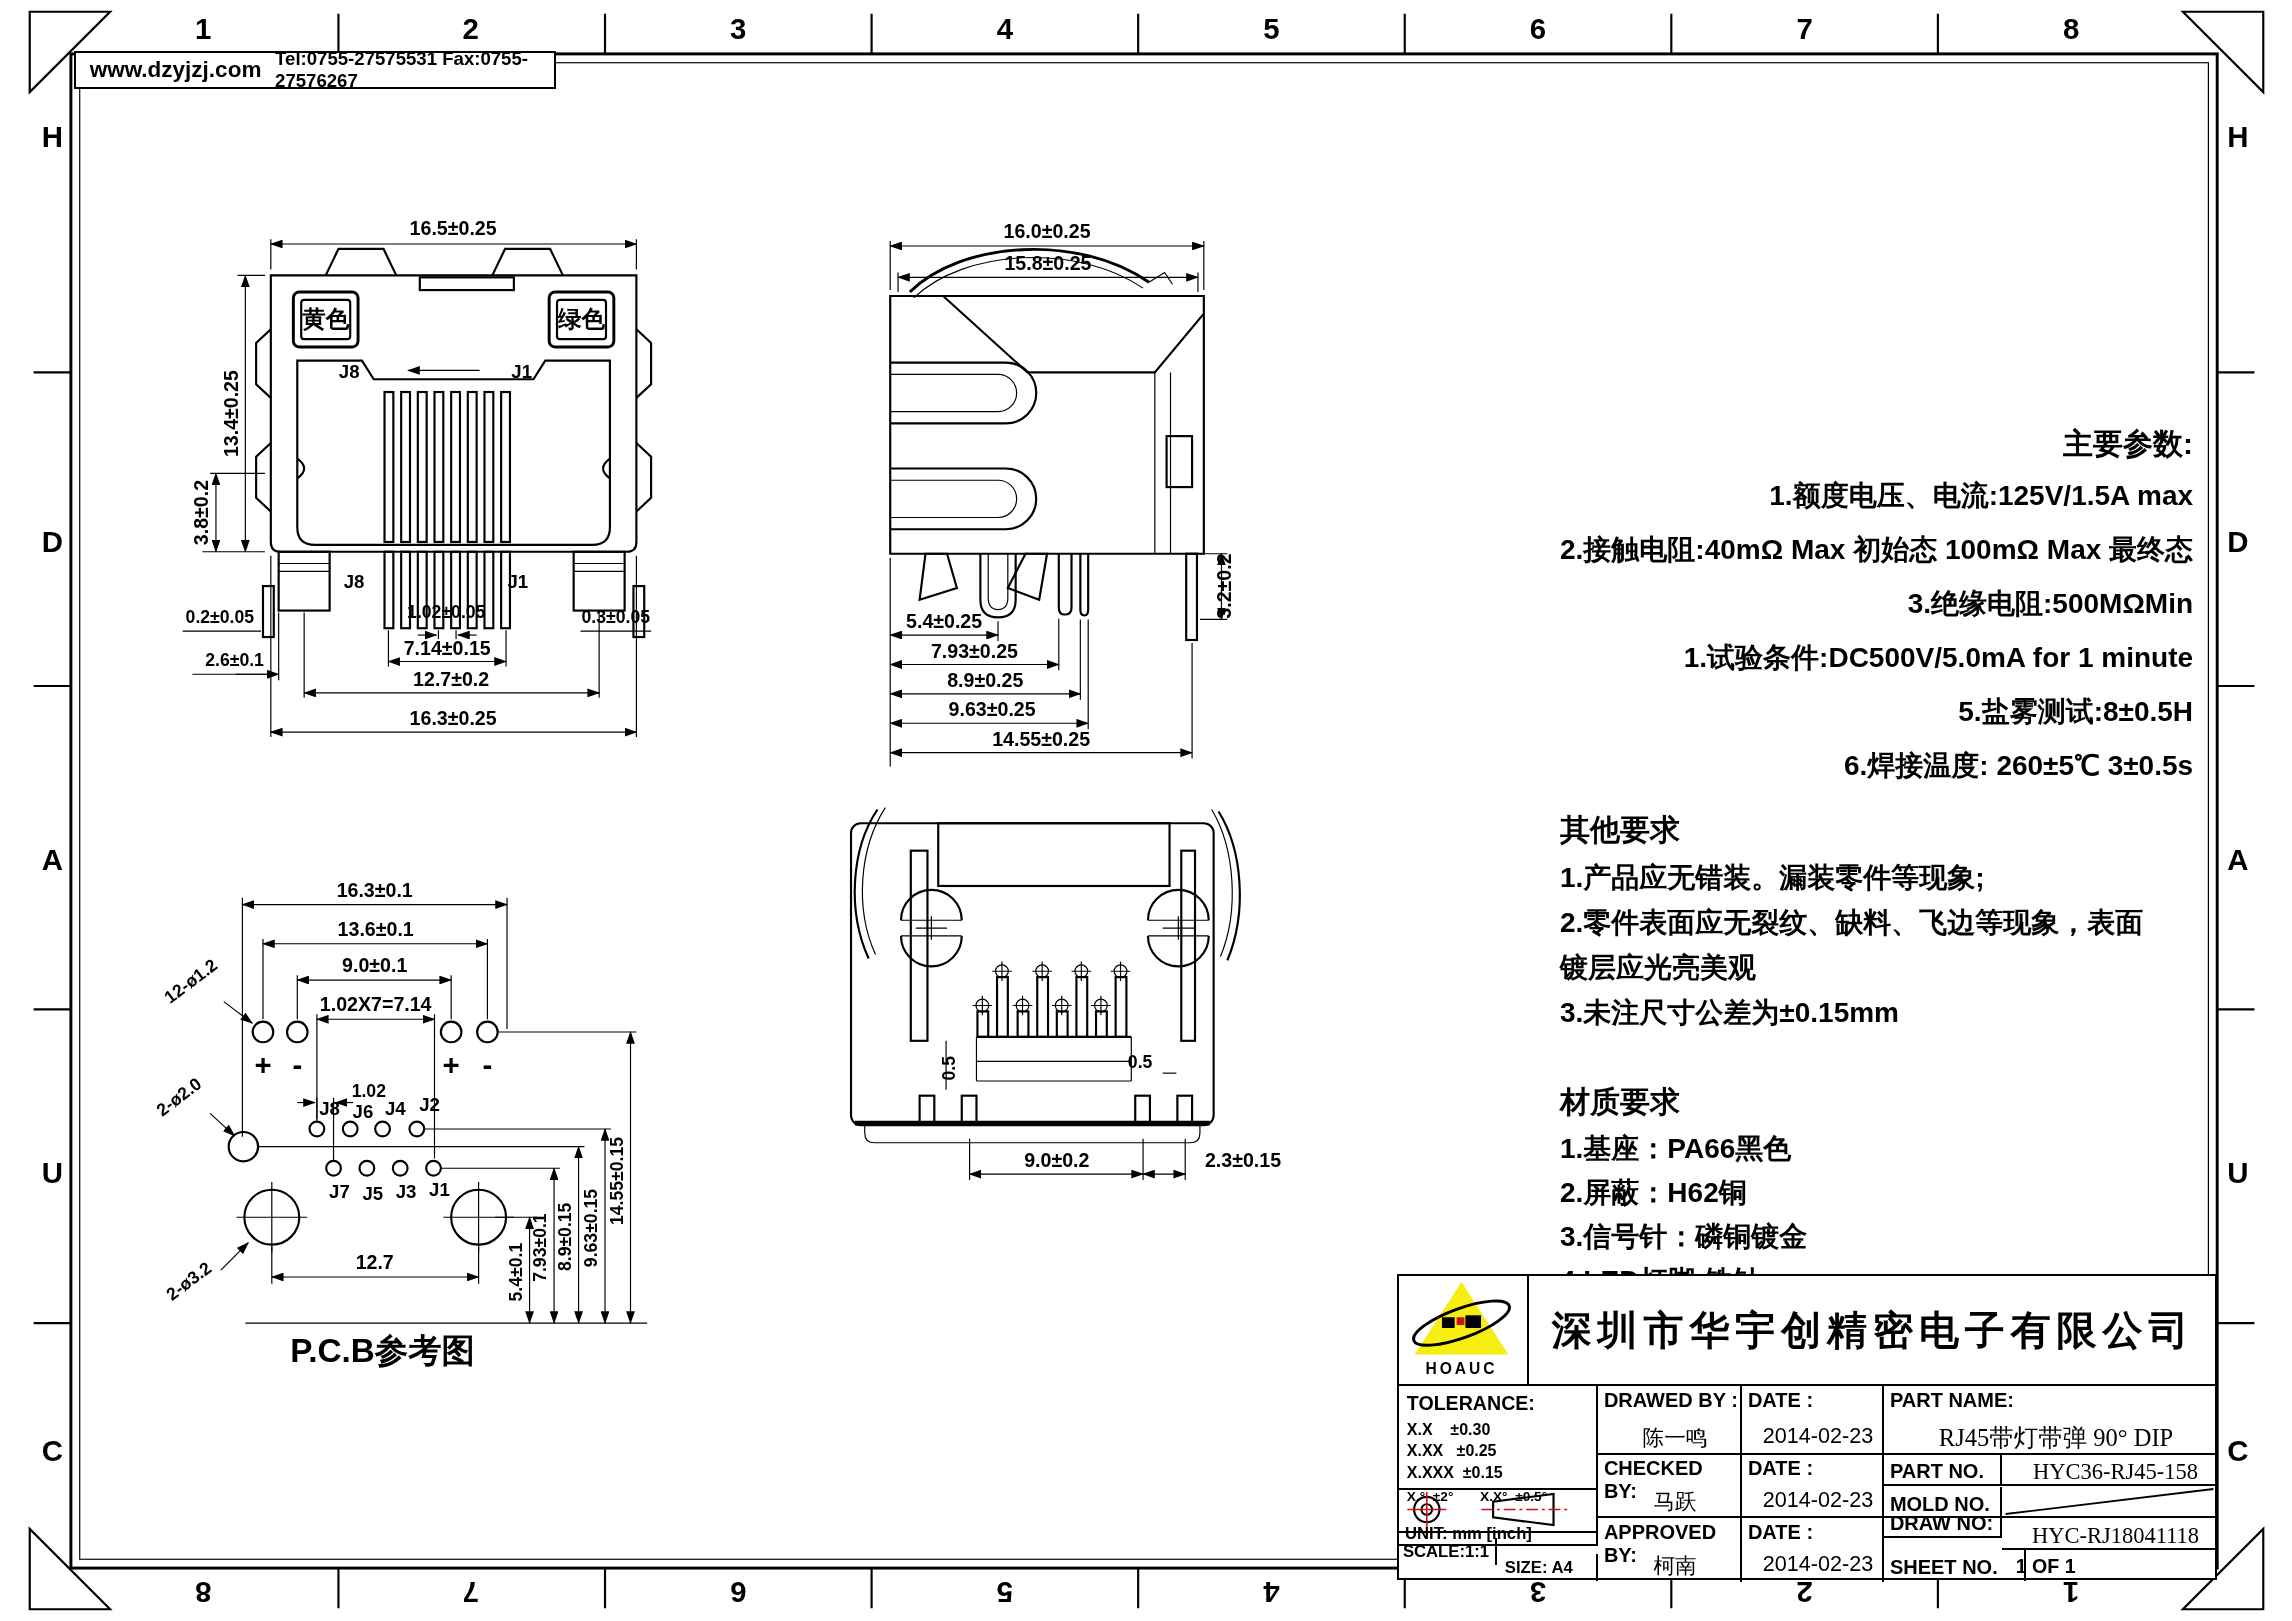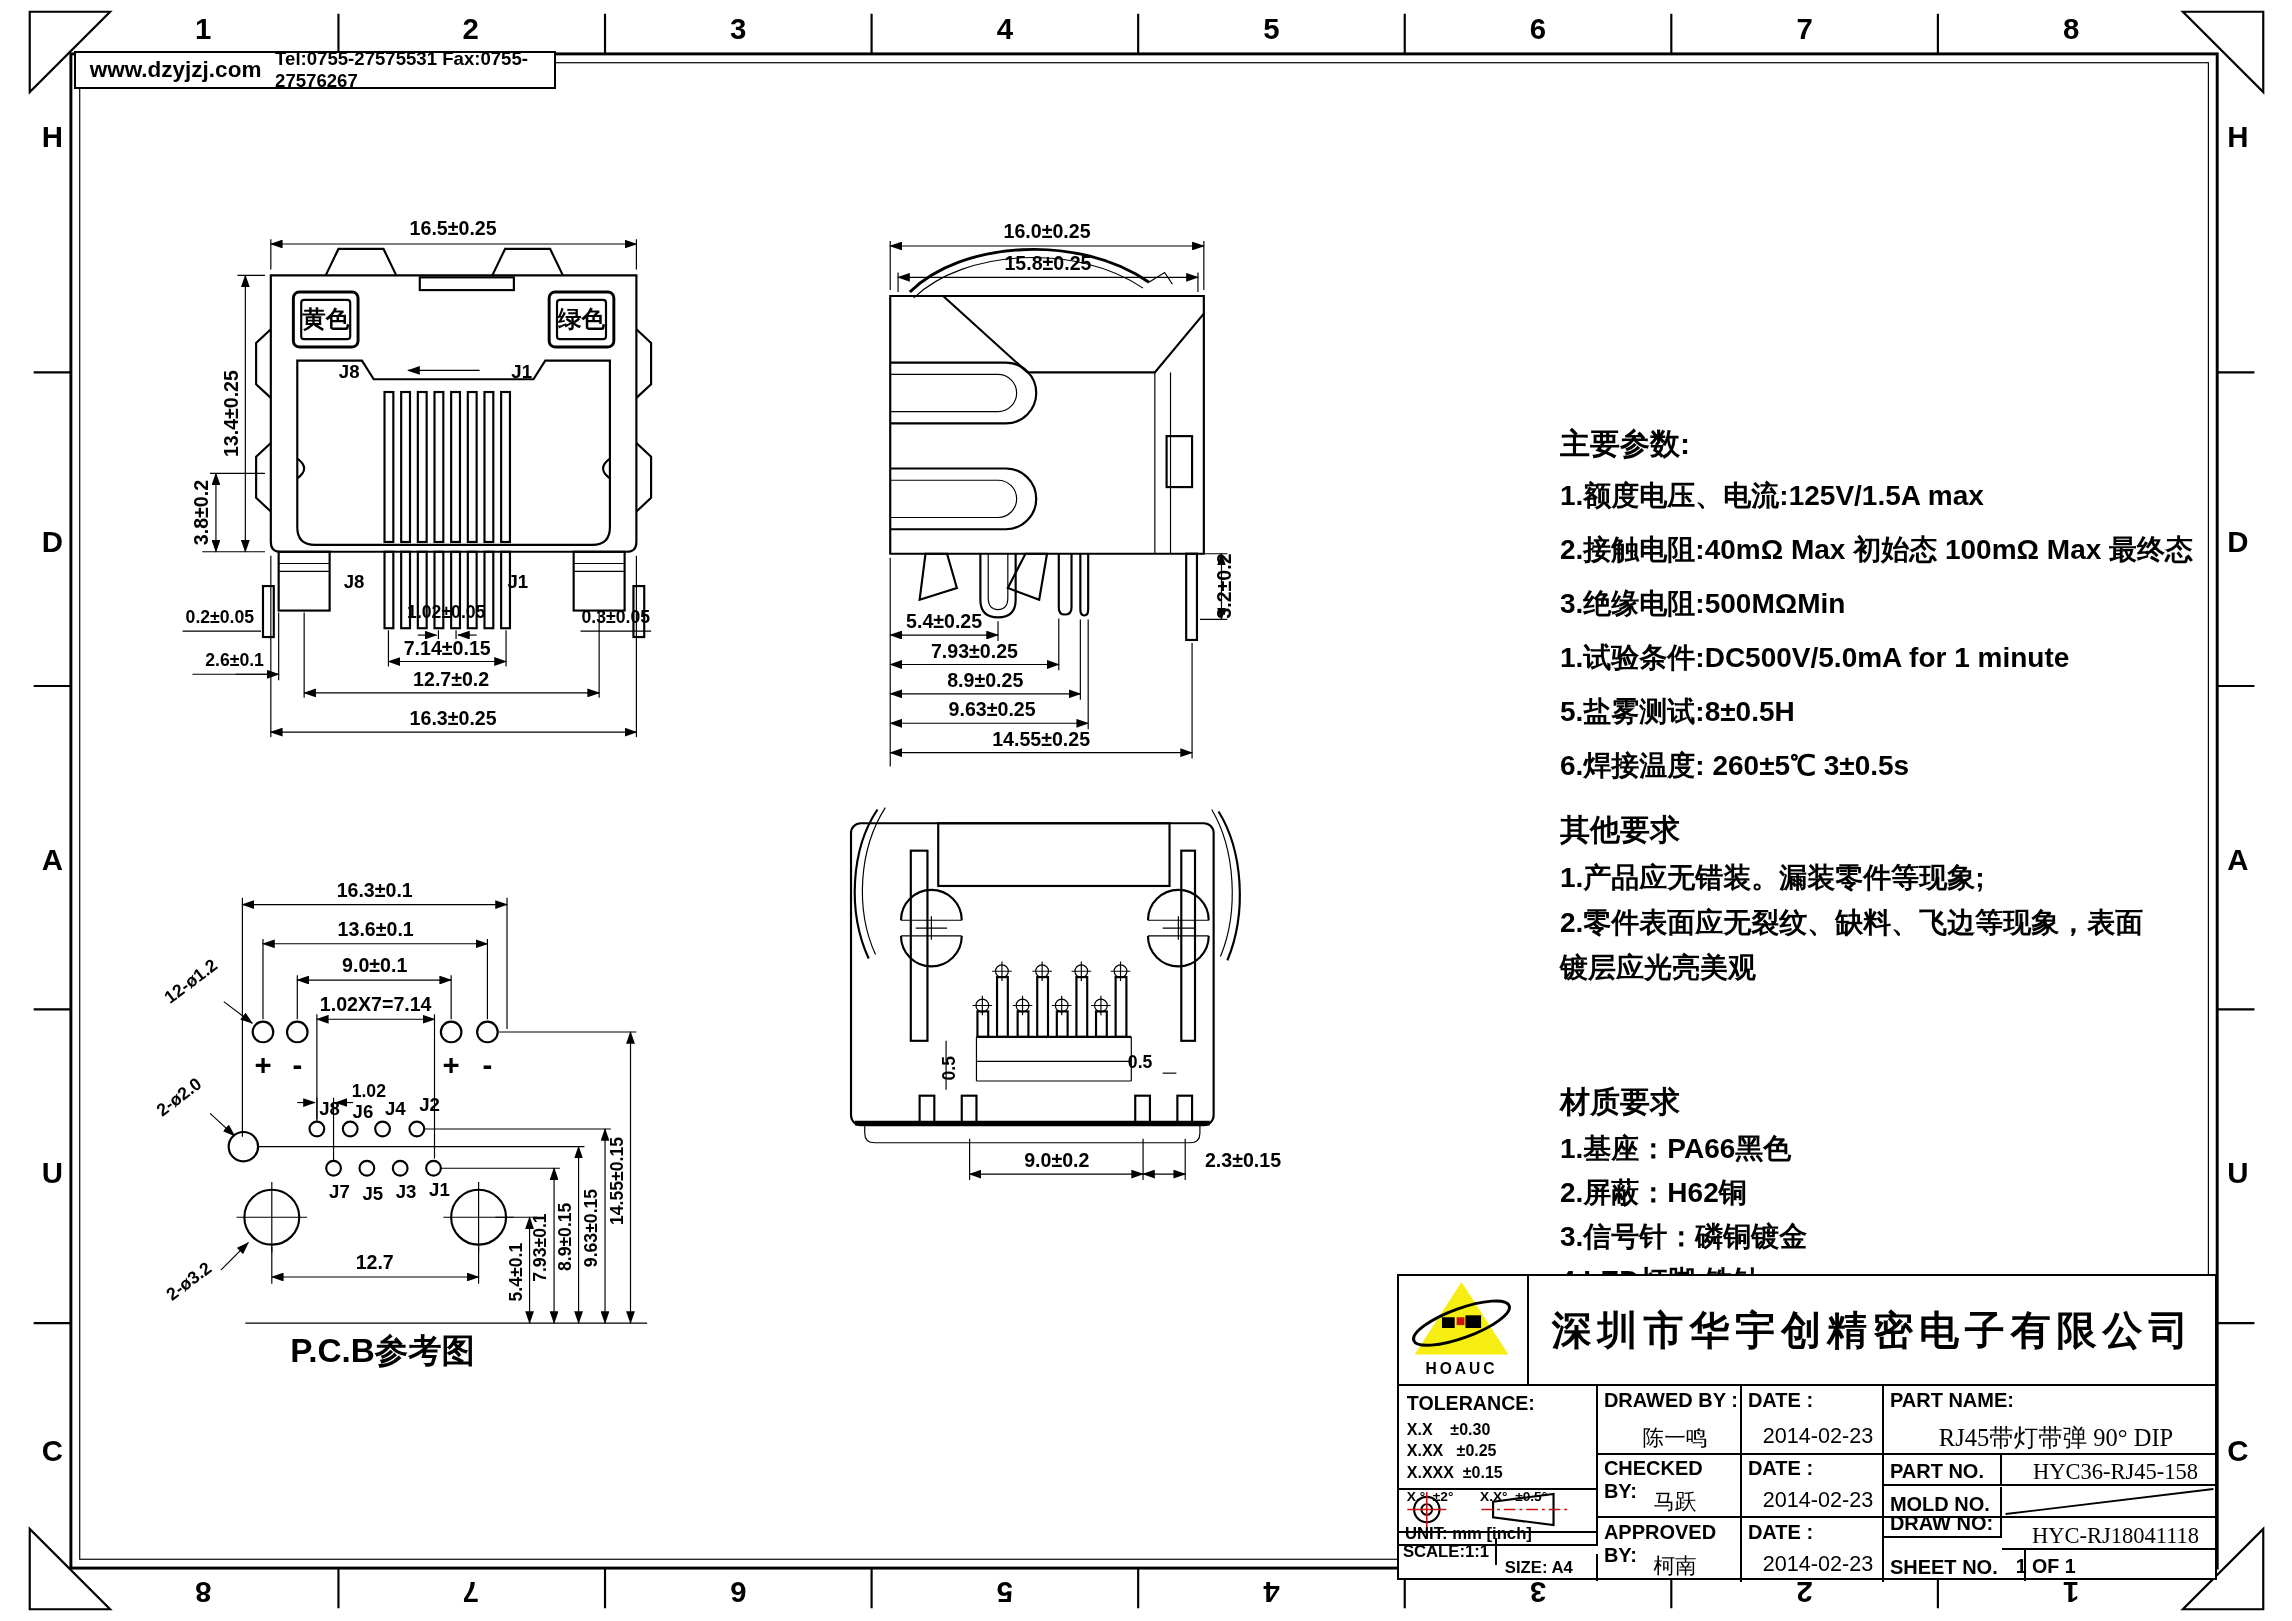--- a/index.html
+++ b/index.html
@@ -393,33 +393,34 @@
     <text class="dts" x="635" y="1205" transform="rotate(-90 635 1205)">14.55±0.15</text>
     <text class="cap" x="390" y="1390">P.C.B参考图</text>
   </g>
 </svg>
 
 <div class="hbox">
   <span class="hsite">www.dzyjzj.com</span>
   <span class="hcontact">Tel:0755-27575531  Fax:0755-27576267</span>
 </div>
 
-<div class="nblock" style="top:418px;">
+<div class="nblock" style="top:418px;text-align:right;">
   <div class="ntitle">主要参数:</div>
   <div class="nitem">1.额度电压、电流:125V/1.5A max</div>
   <div class="nitem">2.接触电阻:40mΩ Max 初始态 100mΩ Max 最终态</div>
   <div class="nitem">3.绝缘电阻:500MΩMin</div>
   <div class="nitem">1.试验条件:DC500V/5.0mA for 1 minute</div>
   <div class="nitem">5.盐雾测试:8±0.5H</div>
   <div class="nitem">6.焊接温度: 260±5℃ 3±0.5s</div>
 </div>
 <div class="nblock" style="top:804px;width:588px;">
   <div class="ntitle">其他要求</div>
   <div class="nitem2">1.产品应无错装。漏装零件等现象;</div>
   <div class="nitem2">2.零件表面应无裂纹、缺料、飞边等现象，表面镀层应光亮美观</div>
+  <div class="nitem2">3.未注尺寸公差为±0.15mm</div>
 </div>
 <div class="nblock" style="top:1076px;">
   <div class="ntitle">材质要求</div>
   <div class="nitem3">1.基座：PA66黑色</div>
   <div class="nitem3">2.屏蔽：H62铜</div>
   <div class="nitem3">3.信号针：磷铜镀金</div>
   <div class="nitem3">4.LED灯脚:铁针</div>
 </div>
 
 <div class="tb">

